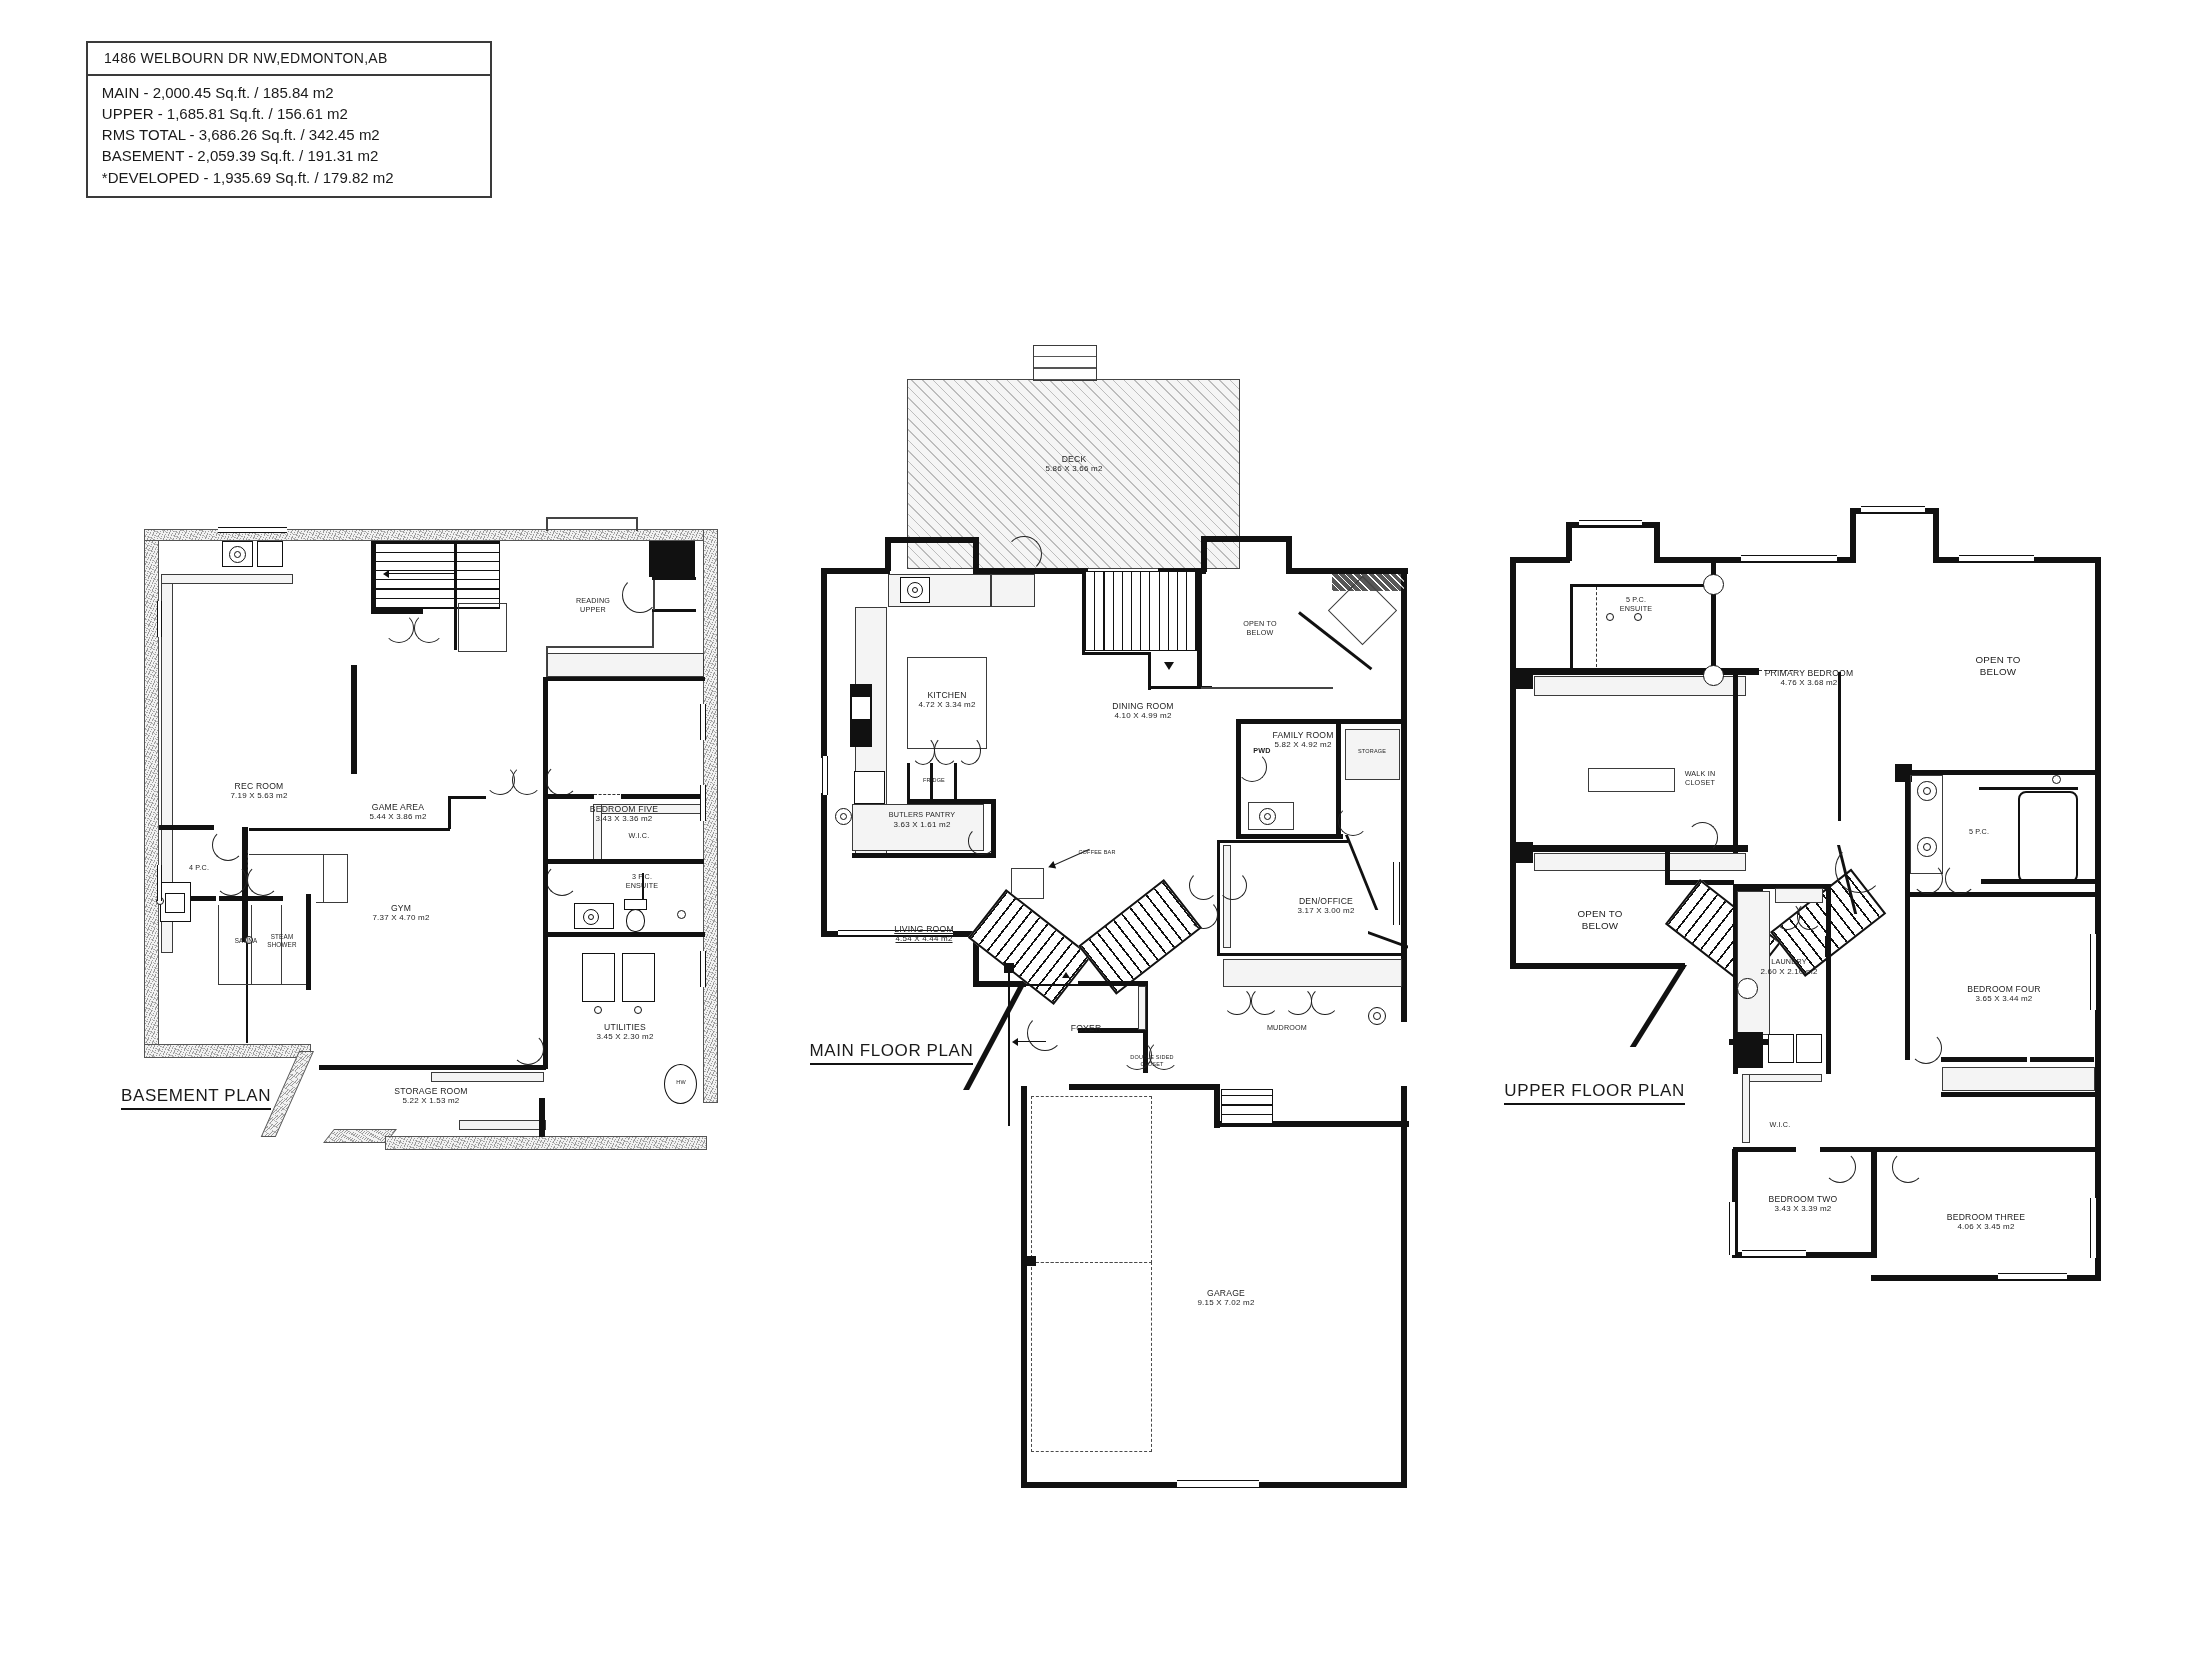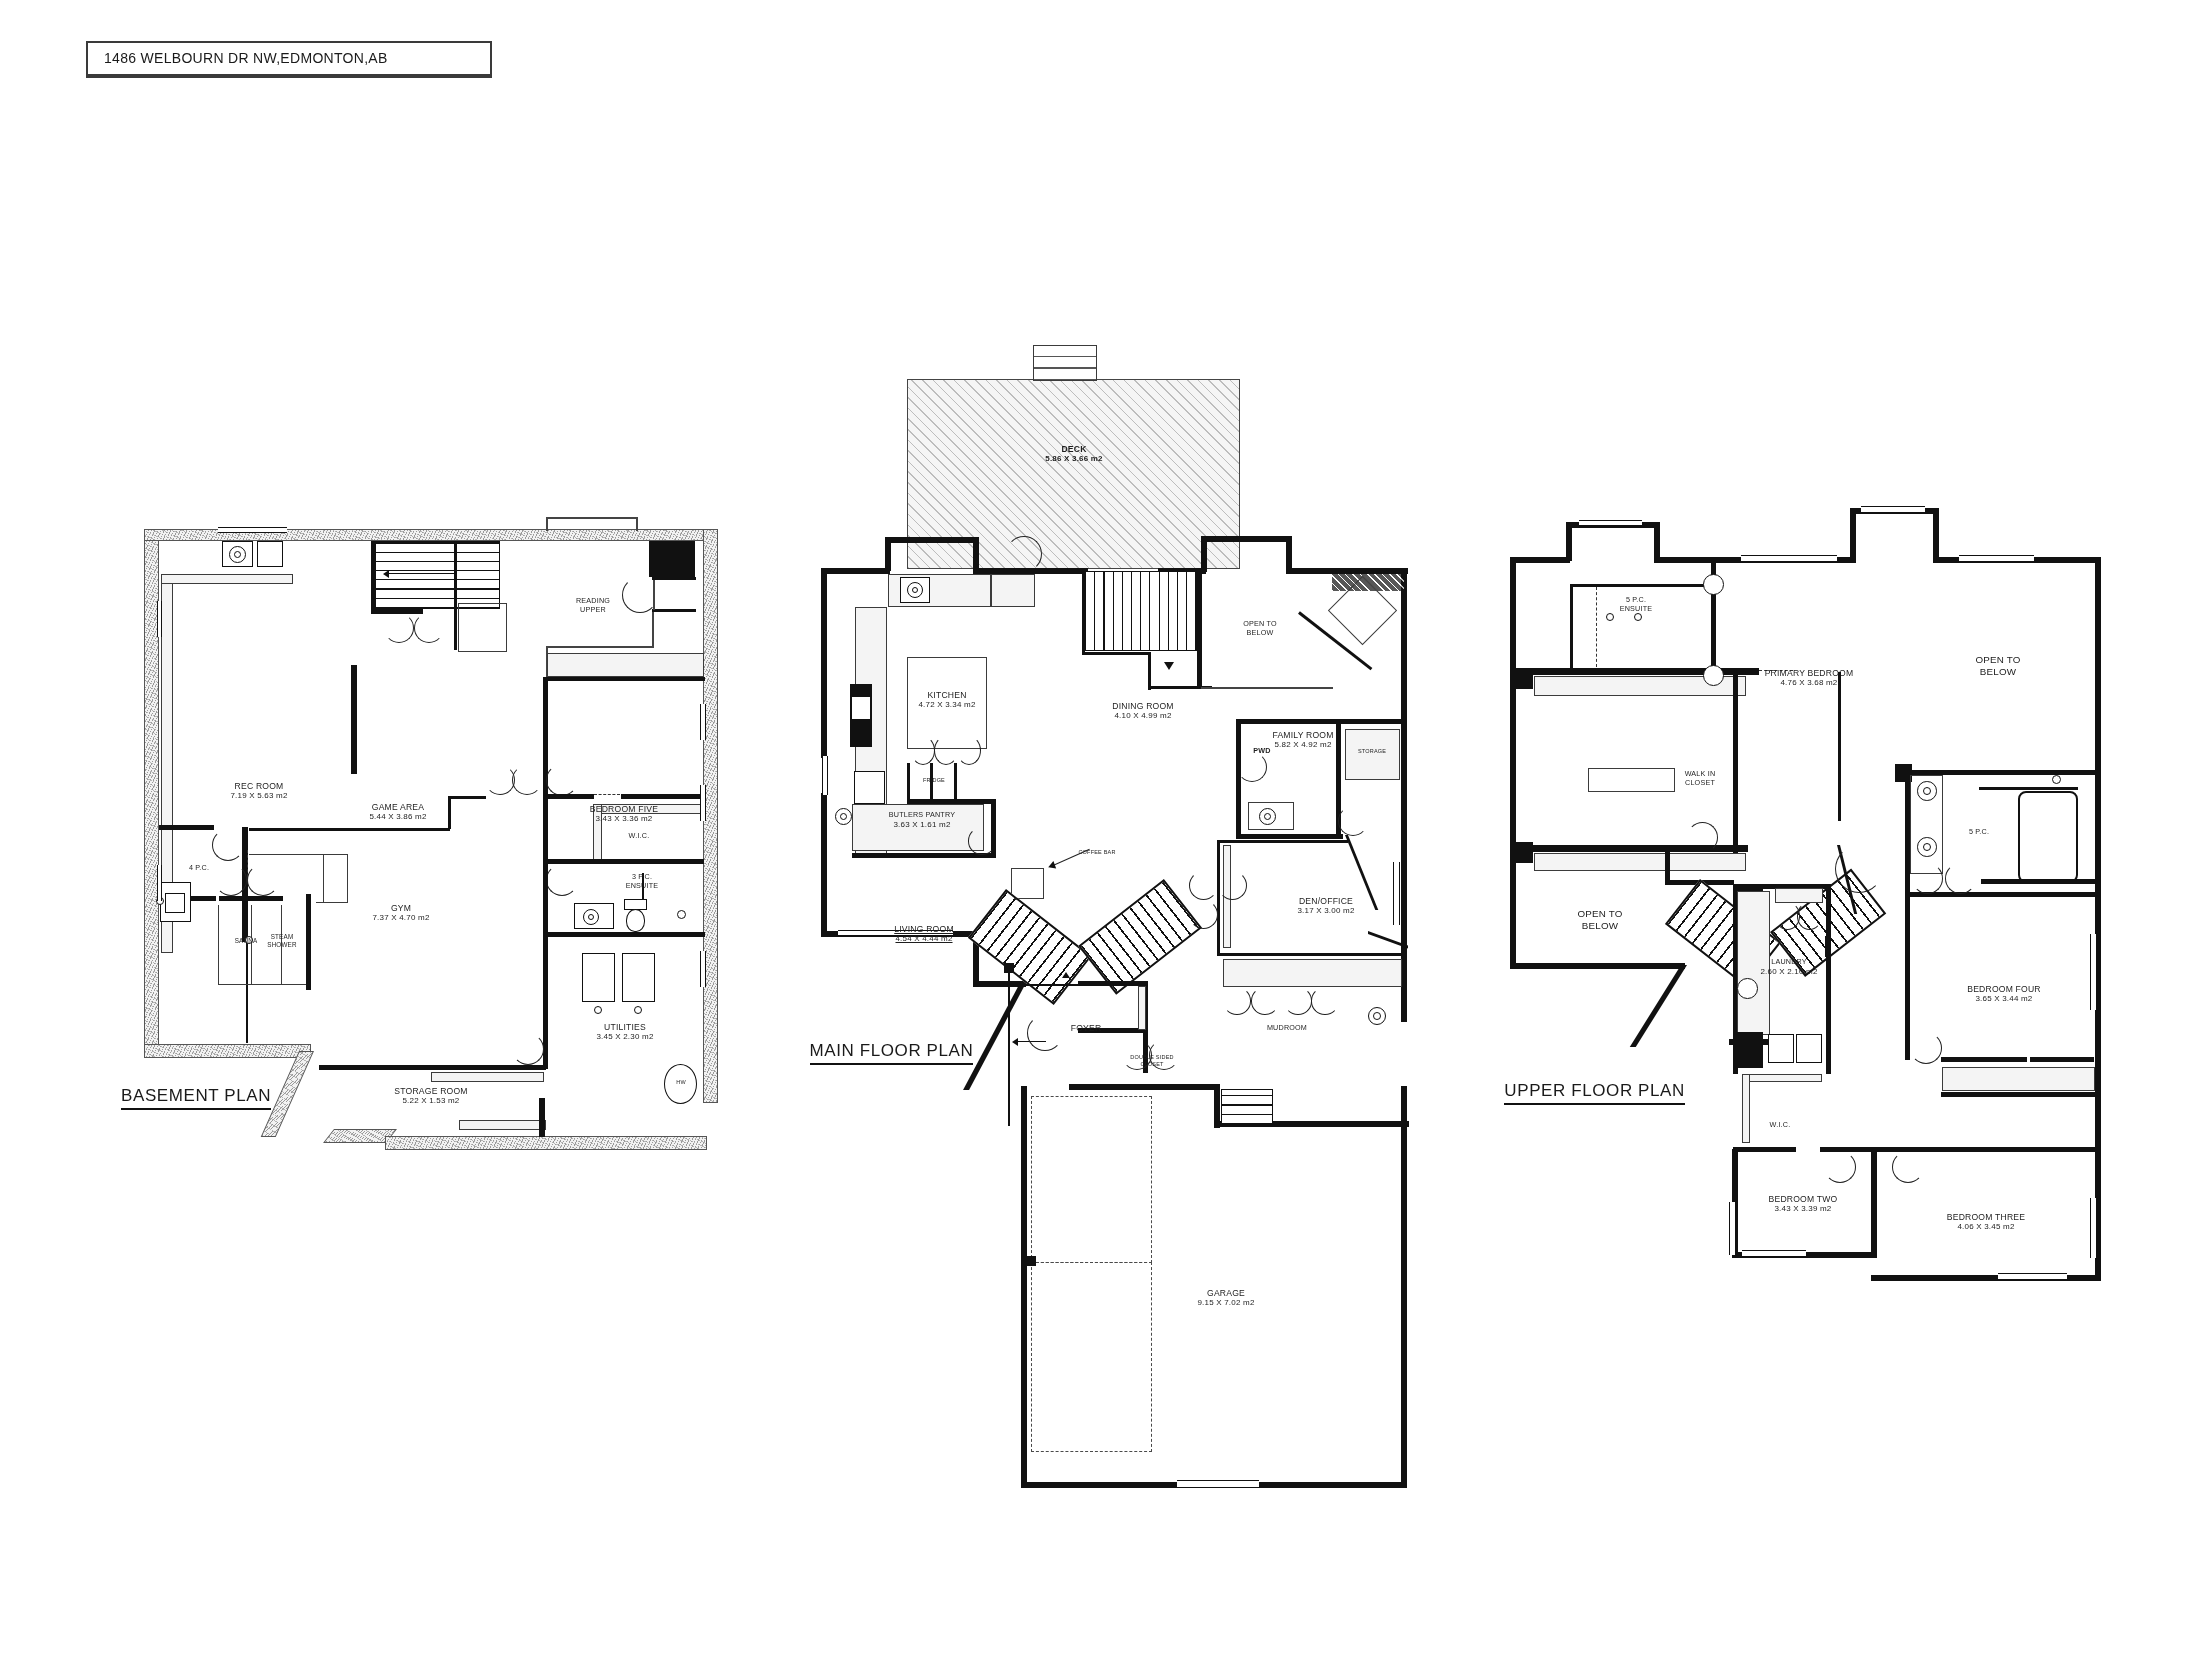--- a/index.html
+++ b/index.html
@@ -74,20 +74,27 @@
   .lbl.tiny{font-size:5.5px;}
   .lbl.big{font-size:9.8px;}
   .arrow{position:absolute;width:0;height:0;}
   .leader{position:absolute;border-top:1.1px solid #222;transform-origin:left center;}
 </style>
 </head>
 <body>
 
 <div id="title-block">
   <div class="addr">1486 WELBOURN DR NW,EDMONTON,AB</div>
+  <div class="areas">
+    <div>MAIN - 2,000.45 Sq.ft. / 185.84 m2</div>
+    <div>UPPER - 1,685.81 Sq.ft. / 156.61 m2</div>
+    <div>RMS TOTAL - 3,686.26 Sq.ft. / 342.45 m2</div>
+    <div>BASEMENT - 2,059.39 Sq.ft. / 191.31 m2</div>
+    <div>*DEVELOPED - 1,935.69 Sq.ft. / 179.82 m2</div>
+  </div>
 </div>
 
 <div class="plan" id="plan-basement" style="left:144px;top:517px;width:574px;height:632px;">
 
   <div class="fw" style="left:0;top:11.5px;width:15px;height:528px;"></div>
   <div class="fw" style="left:0;top:11.5px;width:574px;height:12.6px;"></div>
   <div class="fw" style="left:559px;top:11.5px;width:15px;height:574px;"></div>
   <div class="fw" style="left:0;top:527px;width:167px;height:13.8px;"></div>
 
   <div class="fw" style="left:155px;top:534px;width:15px;height:86px;transform:skewX(-24deg);transform-origin:top left;"></div>
@@ -244,21 +251,21 @@
   </div>
 
   <div class="plan-label" style="left:-23px;top:569px;">BASEMENT PLAN</div>
 </div>
 
 <div class="plan" id="plan-main" style="left:821px;top:345px;width:586px;height:1108px;">
 
   <div class="deck" style="left:86px;top:34px;width:333px;height:190px;"></div>
   <div class="thin" style="left:212px;top:0;width:64px;height:36px;background:#fff;
        background-image:repeating-linear-gradient(0deg,#555 0 1.1px,transparent 1.1px 11.5px);"></div>
-  <div class="lbl" style="left:253px;top:99px;font-weight:bold;">
+  <div class="lbl" style="left:253px;top:109px;">
     <span class="nm">DECK</span>
     <span class="dm">5.86 X 3.66 m2</span>
   </div>
   <div class="door3" style="left:185px;top:191px;width:36px;height:36px;"></div>
 
   <div class="w" style="left:0;top:223px;width:69px;height:5.7px;"></div>
   <div class="w" style="left:64px;top:192px;width:5.7px;height:34px;"></div>
   <div class="w" style="left:64px;top:192px;width:92px;height:5.7px;"></div>
   <div class="w" style="left:152px;top:192px;width:5.7px;height:34px;"></div>
   <div class="w" style="left:152px;top:223px;width:115px;height:5.7px;"></div>

